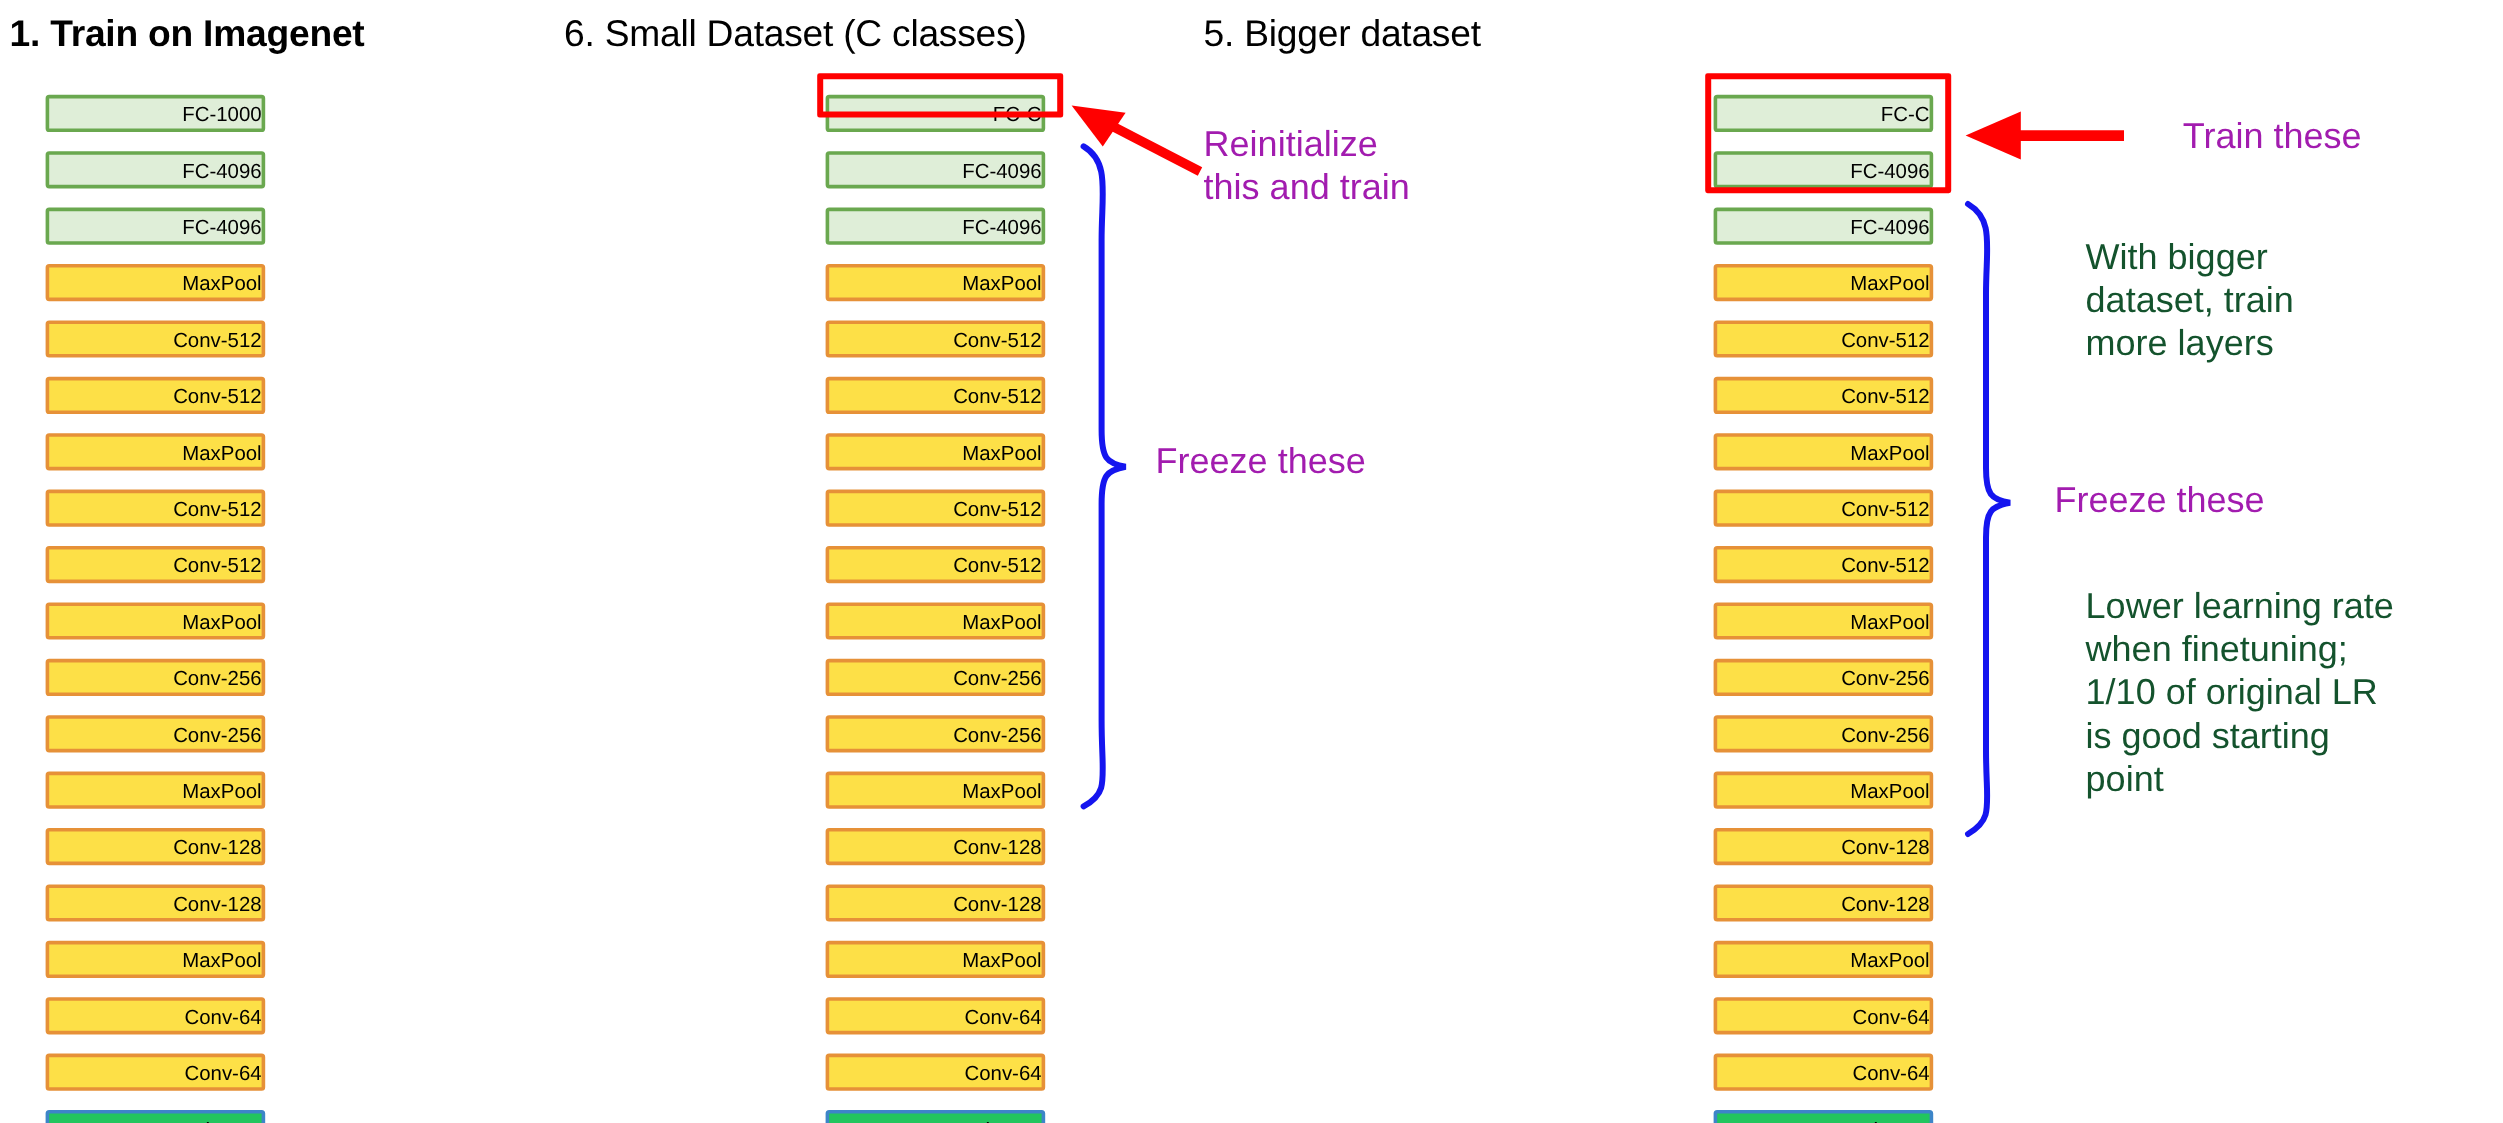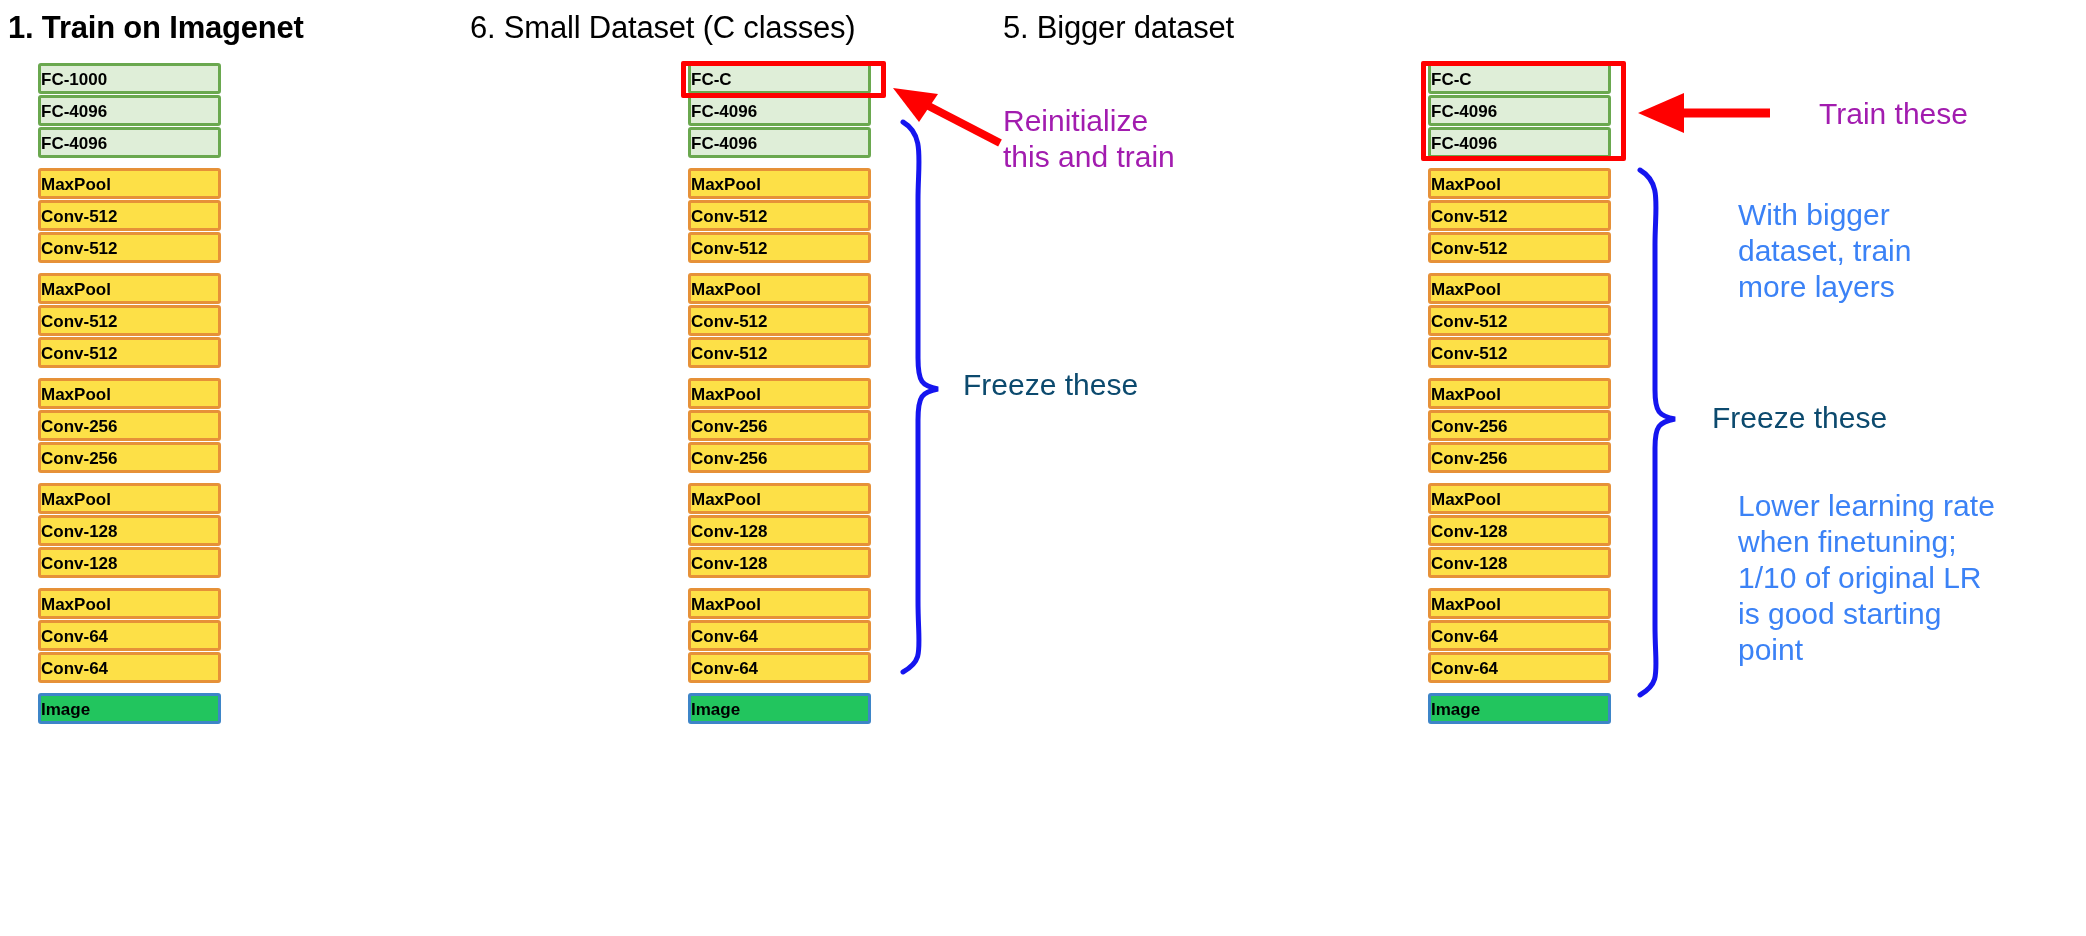--- a/index.html
+++ b/index.html
@@ -1,30 +1,30 @@
 <!DOCTYPE html>
 <html><head>
 <meta charset="utf-8">
 <style>
   html,body{margin:0;padding:0;background:#fff;}
   body{width:2086px;height:936px;position:relative;overflow:hidden;
        font-family:"Liberation Sans",sans-serif;}
   .col-title{position:absolute;font-size:31px;color:#000;white-space:nowrap;letter-spacing:-0.2px;}
   .stack{position:absolute;width:183px;}
-  .layer{box-sizing:border-box;height:31px;line-height:27px;text-align:left;
-         font-size:17px;font-weight:bold;color:#000;border-radius:3px;margin-bottom:1px;}
+  .layer{box-sizing:border-box;height:31px;line-height:27px;text-align:right;
+         font-size:17px;font-weight:normal;color:#000;border-radius:3px;margin-bottom:1px;margin-top:16px;}
   .layer.fc{background:#dfeed8;border:3px solid #6aa84f;}
   .layer.conv{background:#fde047;border:3px solid #e69138;}
   .layer.image{background:#22c55e;border:3px solid #3d85c8;}
   .gap{margin-bottom:10px;}
   .redbox{position:absolute;border:5px solid #ff0000;box-sizing:border-box;border-radius:2px;}
   .ann{position:absolute;font-size:30px;line-height:36px;white-space:pre-line;}
   .ann.red{color:#a21caf;}
-  .ann.blue{color:#0c4a6e;}
-  .ann.black{color:#3b82f6;}
+  .ann.blue{color:#a21caf;}
+  .ann.black{color:#14532d;}
   svg.overlay{position:absolute;left:0;top:0;width:2086px;height:936px;pointer-events:none;}
 </style>
 </head>
 <body>
 
 <div class="col-title" style="left:8px;top:10px;font-weight:bold;">1. Train on Imagenet</div>
 <div class="col-title" style="left:470px;top:10px;">6. Small Dataset (C classes)</div>
 <div class="col-title" style="left:1003px;top:10px;">5. Bigger dataset</div>
 
 <div class="stack" id="stack-0" style="left:38px;top:63px;">

